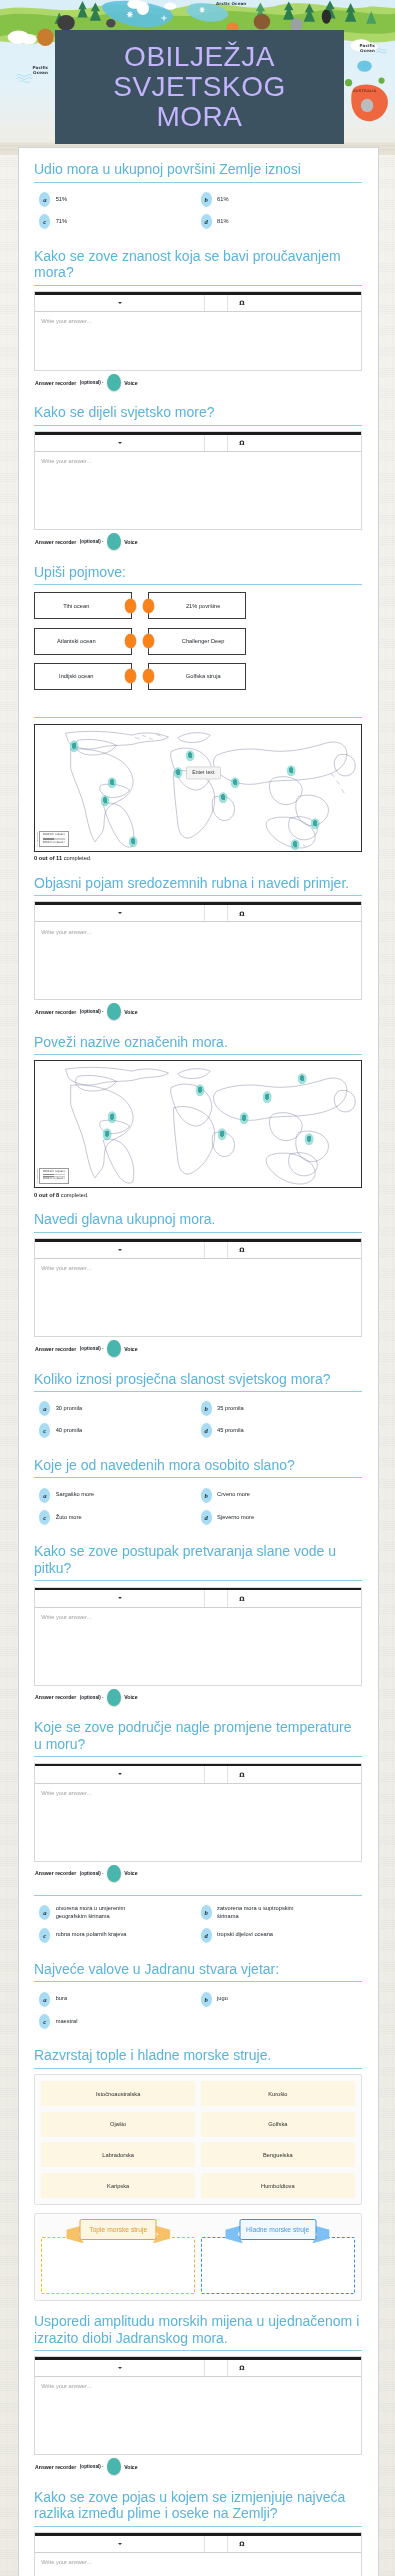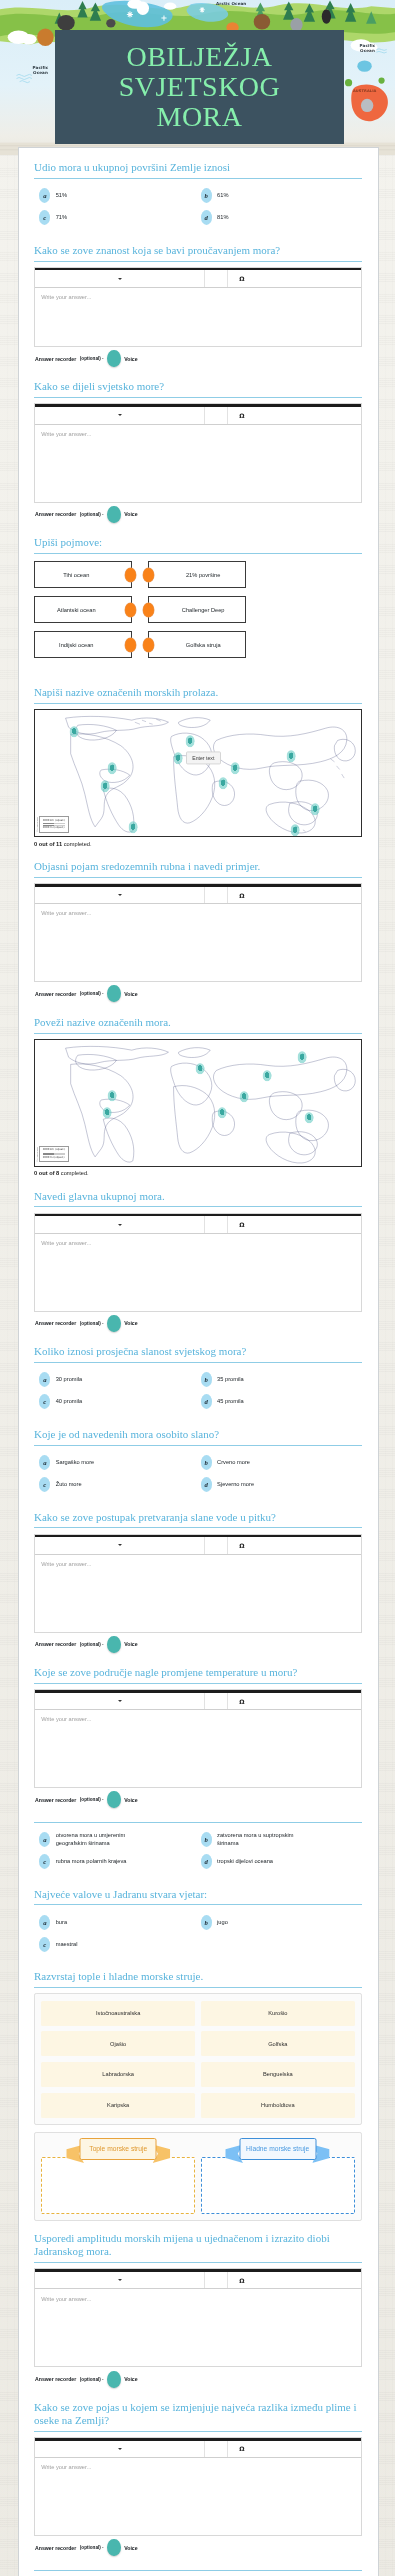--- a/index.html
+++ b/index.html
@@ -42,45 +42,45 @@
   .hero-title-box {
     position:absolute;
     left: 55px; top: 30px;
     width: 289px; height: 114px;
     background: #3c5260;
     display:flex; flex-direction:column;
     align-items:center; justify-content:center;
     z-index: 5;
   }
   .hero-title {
-    font-family:Liberation Serif, serif;
-    color:#86efac;
+    font-family:Liberation Sans, sans-serif;
+    color:#c4b5fd;
     font-size: 28px;
     line-height: 1.06;
     letter-spacing: 0.5px;
     text-align:center;
     font-weight: 400;
   }
 
   
   .sheet {
     position: relative;
     width: 361px;
     margin: -8.2px auto 0 auto;
     background: #ffffff;
     border: 0.5px solid #cfd3d6;
     z-index: 6;
     padding: 13.4px 15.5px 17.5px 15.5px;
   }
 
   .q-block { margin-bottom: 4.1px; }
   .q-title {
-    font-family:Liberation Serif, serif;
+    font-family:Liberation Sans, sans-serif;
     color:#59b4dc;
-    font-size: 11px;
+    font-size: 14px;
     line-height: 1.2;
     padding-bottom: 3.6px;
   }
   .q-rule { border-bottom: 0.5px solid #8fcde6; margin-bottom: 5.2px; }
 
   
   .choices { display:flex; flex-wrap:wrap; padding: 4.1px 0 7.2px 5.2px; }
   .choice {
     width: 50%;
     display:flex; align-items:center;
@@ -459,21 +459,20 @@
           <div class="match-item right">
             <span class="dot"></span>
             <span>Golfska struja</span>
           </div>
         </div>
       </div>
       <div class="spacer-md"></div>
     </div>
 
     <div class="q-block">
-      <div class="q-title">Napiši nazive označenih morskih prolaza.</div>
       <div class="q-rule"></div>
       <div class="map-frame">
         <svg class="map-svg" viewBox="0 0 640 248" preserveAspectRatio="none">
           <g fill="none" stroke="#5a5f8a" stroke-width="0.7">
             <path d="M60,16 C100,10 150,12 190,20 C215,12 245,16 262,24 C248,34 220,30 200,36 C182,42 150,38 128,44 C100,52 78,44 66,34 Z"></path>
             <path d="M84,30 C110,26 140,30 160,40 C150,56 120,62 100,58 C82,54 74,42 84,30 Z"></path>
             <path d="M70,48 C100,44 140,52 168,70 C190,86 200,112 186,132 C170,154 150,150 140,168 C132,184 140,200 130,214 L118,230 C108,216 104,192 98,166 C92,138 78,112 70,86 Z"></path>
             <path d="M130,118 C150,114 172,118 186,128 C176,142 152,146 138,140 C128,134 124,124 130,118 Z"></path>
             <path d="M134,156 C150,150 166,156 176,168 C190,186 198,212 192,238 C184,244 172,238 164,226 C152,208 140,182 134,156 Z"></path>
             <path d="M282,24 C300,14 326,12 344,20 C336,32 318,36 300,34 C290,32 280,30 282,24 Z"></path>

